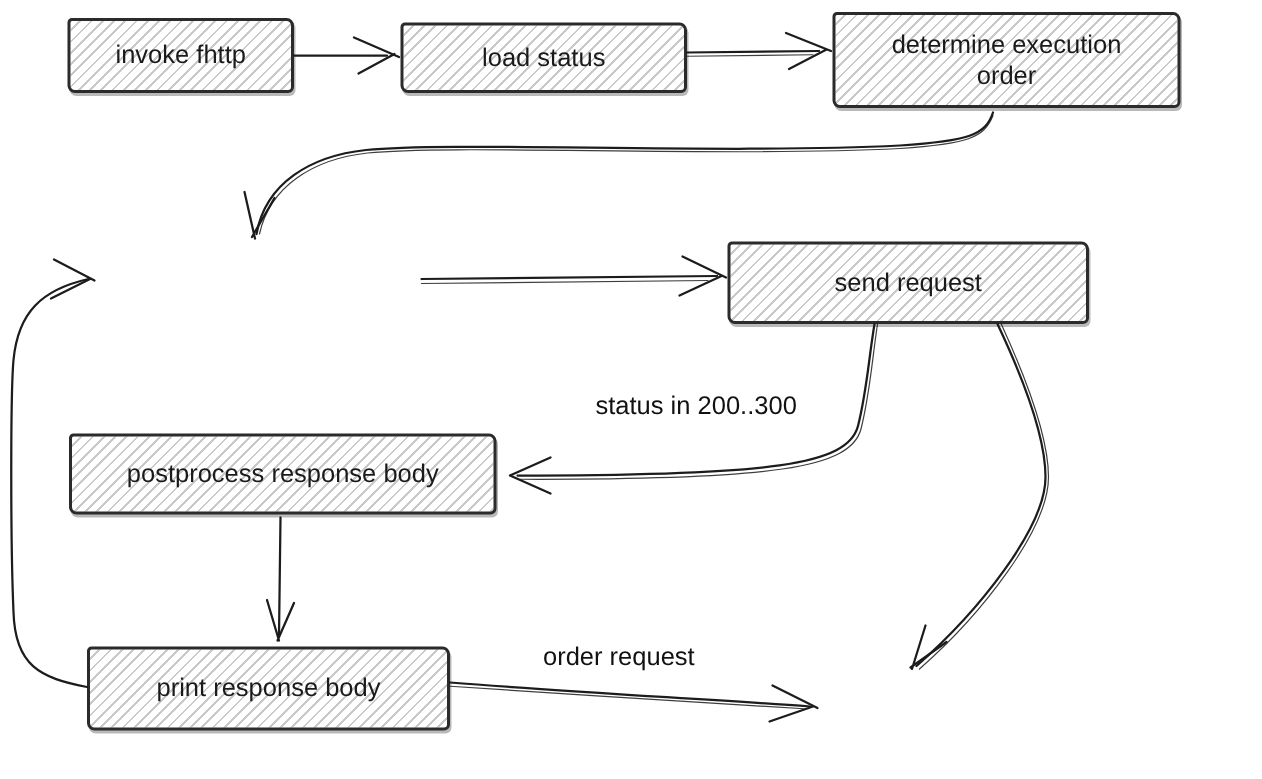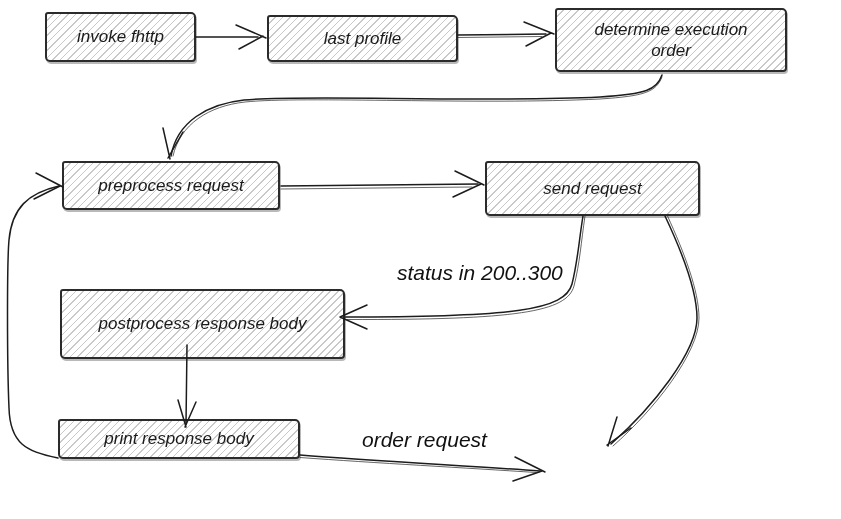--- a/index.html
+++ b/index.html
@@ -1,68 +1,65 @@
 <!DOCTYPE html>
 <html><head>
 <meta charset="utf-8">
 <style>
   html,body{margin:0;padding:0;background:#ffffff;}
   .canvas{
     position:relative;width:841px;height:519px;background:#fff;
-    font-family:"Liberation Sans",sans-serif;color:#1a1a1a;overflow:hidden;font-style:italic;
+    font-family:"Liberation Sans",sans-serif;color:#1a1a1a;overflow:hidden;
   }
   .node{
     position:absolute;display:flex;align-items:center;justify-content:center;
     border:2px solid #2b2b2b;
     background:repeating-linear-gradient(135deg,
       rgba(0,0,0,0) 0px, rgba(0,0,0,0) 4px,
       #c9c9c9 4px, #c9c9c9 5.3px) #ffffff;
     font-size:17px;line-height:1.25;text-align:center;
     box-shadow:1px 2px 0 rgba(70,70,70,.38);
     border-radius:3px 5px 4px 5px;
     box-sizing:border-box;
   }
   .node.circle{border-radius:50%;box-shadow:1px 1.5px 0 rgba(70,70,70,.35);}
   .lbl{display:inline-block;padding:0 6px;}
   .lbl-narrow{max-width:160px;}
   .edges{position:absolute;left:0;top:0;width:841px;height:519px;pointer-events:none;}
   .edges path{stroke:#1c1c1c;fill:none;stroke-width:1.5;stroke-linecap:round;stroke-linejoin:round;}
   .edges path.thin{stroke-width:.8;opacity:.85;}
-  .edge-label{position:absolute;font-size:21px;white-space:nowrap;color:#111;}
+  .edge-label{position:absolute;font-size:17px;white-space:nowrap;color:#111;}
 </style>
 </head>
 <body>
 
 <div class="canvas">
 
   <div class="node" style="left:45px;top:12px;width:151px;height:50px">
     <span class="lbl">invoke fhttp</span>
   </div>
 
   <div class="node" style="left:267px;top:15px;width:191px;height:47px">
-    <span class="lbl">last profile</span>
+    <span class="lbl">load status</span>
   </div>
 
   <div class="node" style="left:555px;top:8px;width:232px;height:64px">
     <span class="lbl lbl-narrow">determine execution order</span>
   </div>
 
-  <div class="node" style="left:62px;top:161px;width:218px;height:49px">
-    <span class="lbl">preprocess request</span>
-  </div>
 
-  <div class="node" style="left:485px;top:161px;width:215px;height:55px">
+  <div class="node" style="left:485px;top:161px;width:241px;height:55px">
     <span class="lbl">send request</span>
   </div>
 
-  <div class="node" style="left:60px;top:289px;width:285px;height:70px">
+  <div class="node" style="left:46px;top:289px;width:285px;height:54px">
     <span class="lbl">postprocess response body</span>
   </div>
 
-  <div class="node" style="left:58px;top:419px;width:242px;height:40px">
+  <div class="node" style="left:58px;top:431px;width:242px;height:56px">
     <span class="lbl">print response body</span>
   </div>
 
 
   <svg class="edges" viewBox="0 0 841 519" aria-hidden="true">
 
     <g>
       <path d="M196,37 L258,37"></path>
       <path d="M236,25 L266,38 M239,49 L263,36"></path>
     </g>

